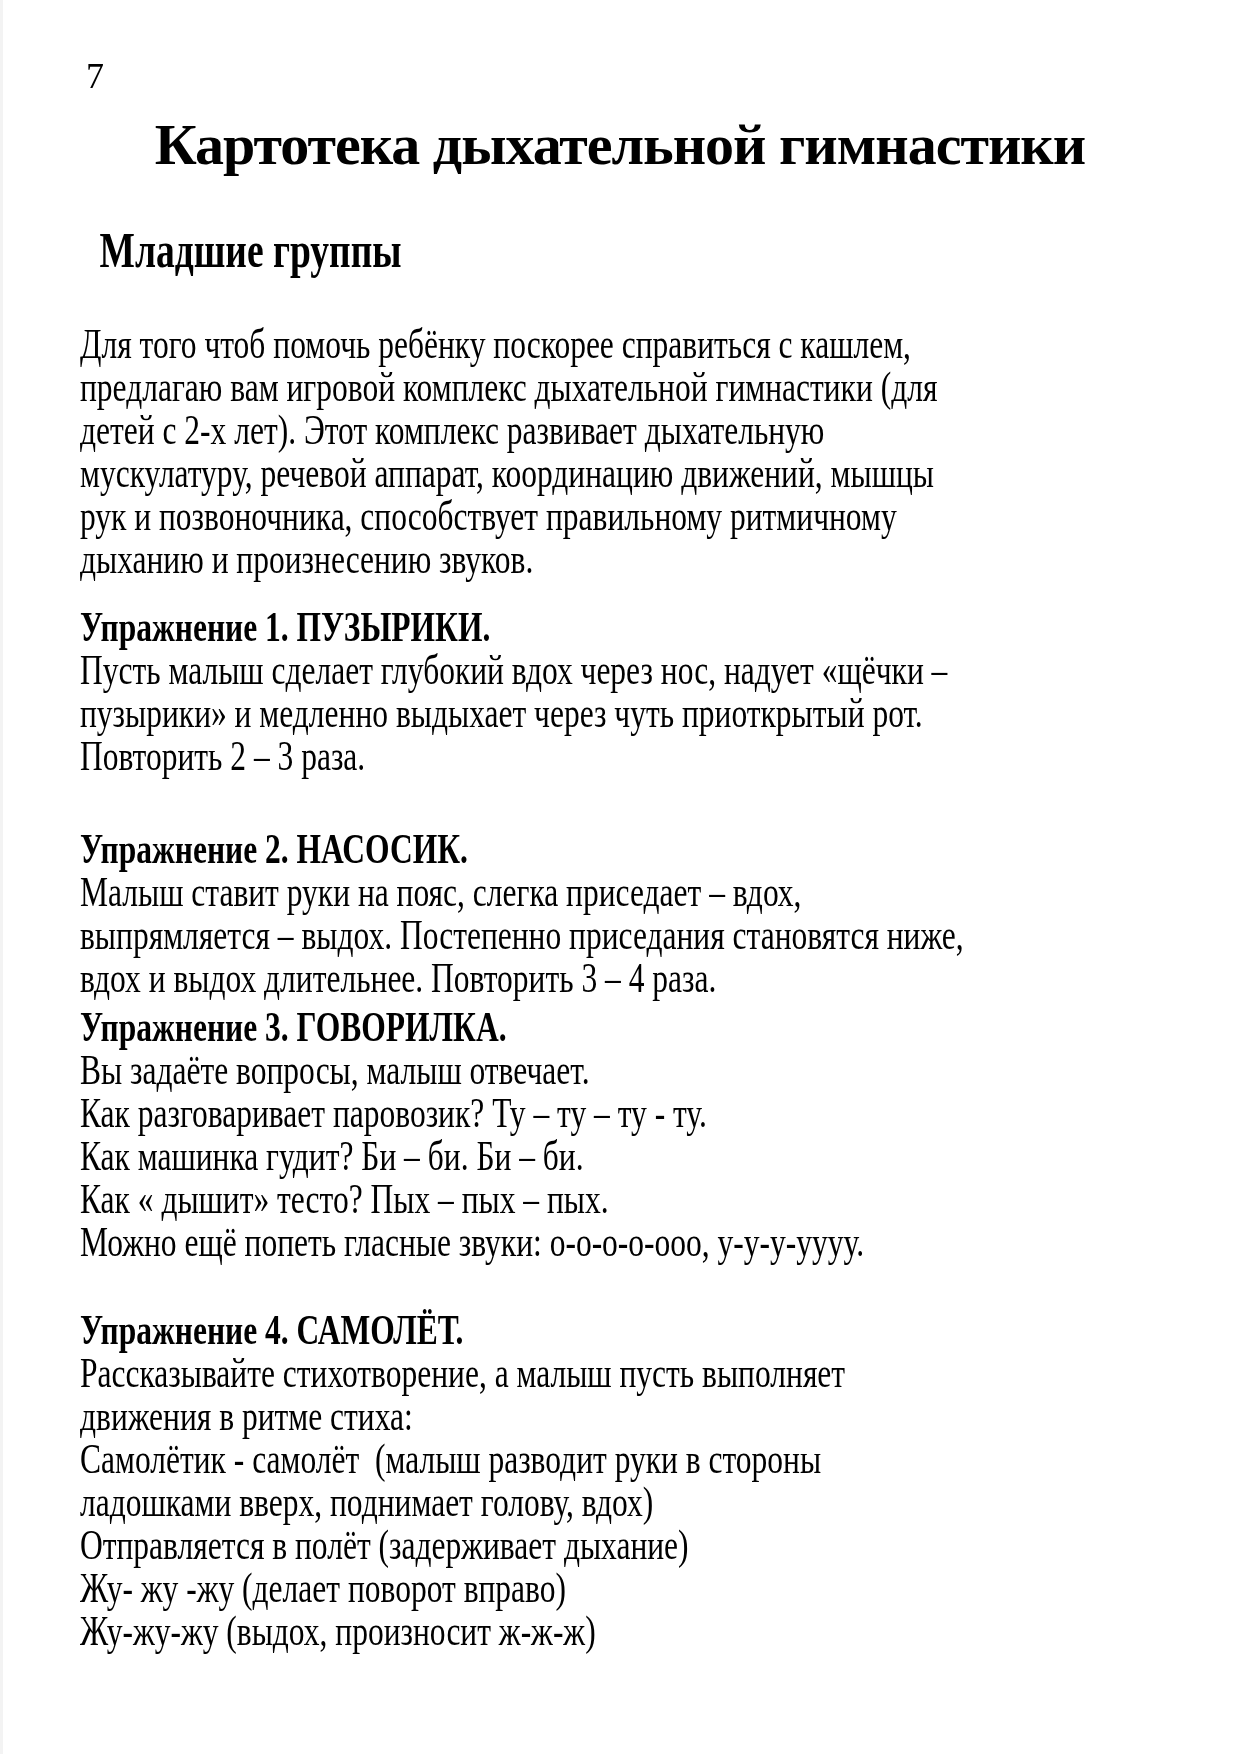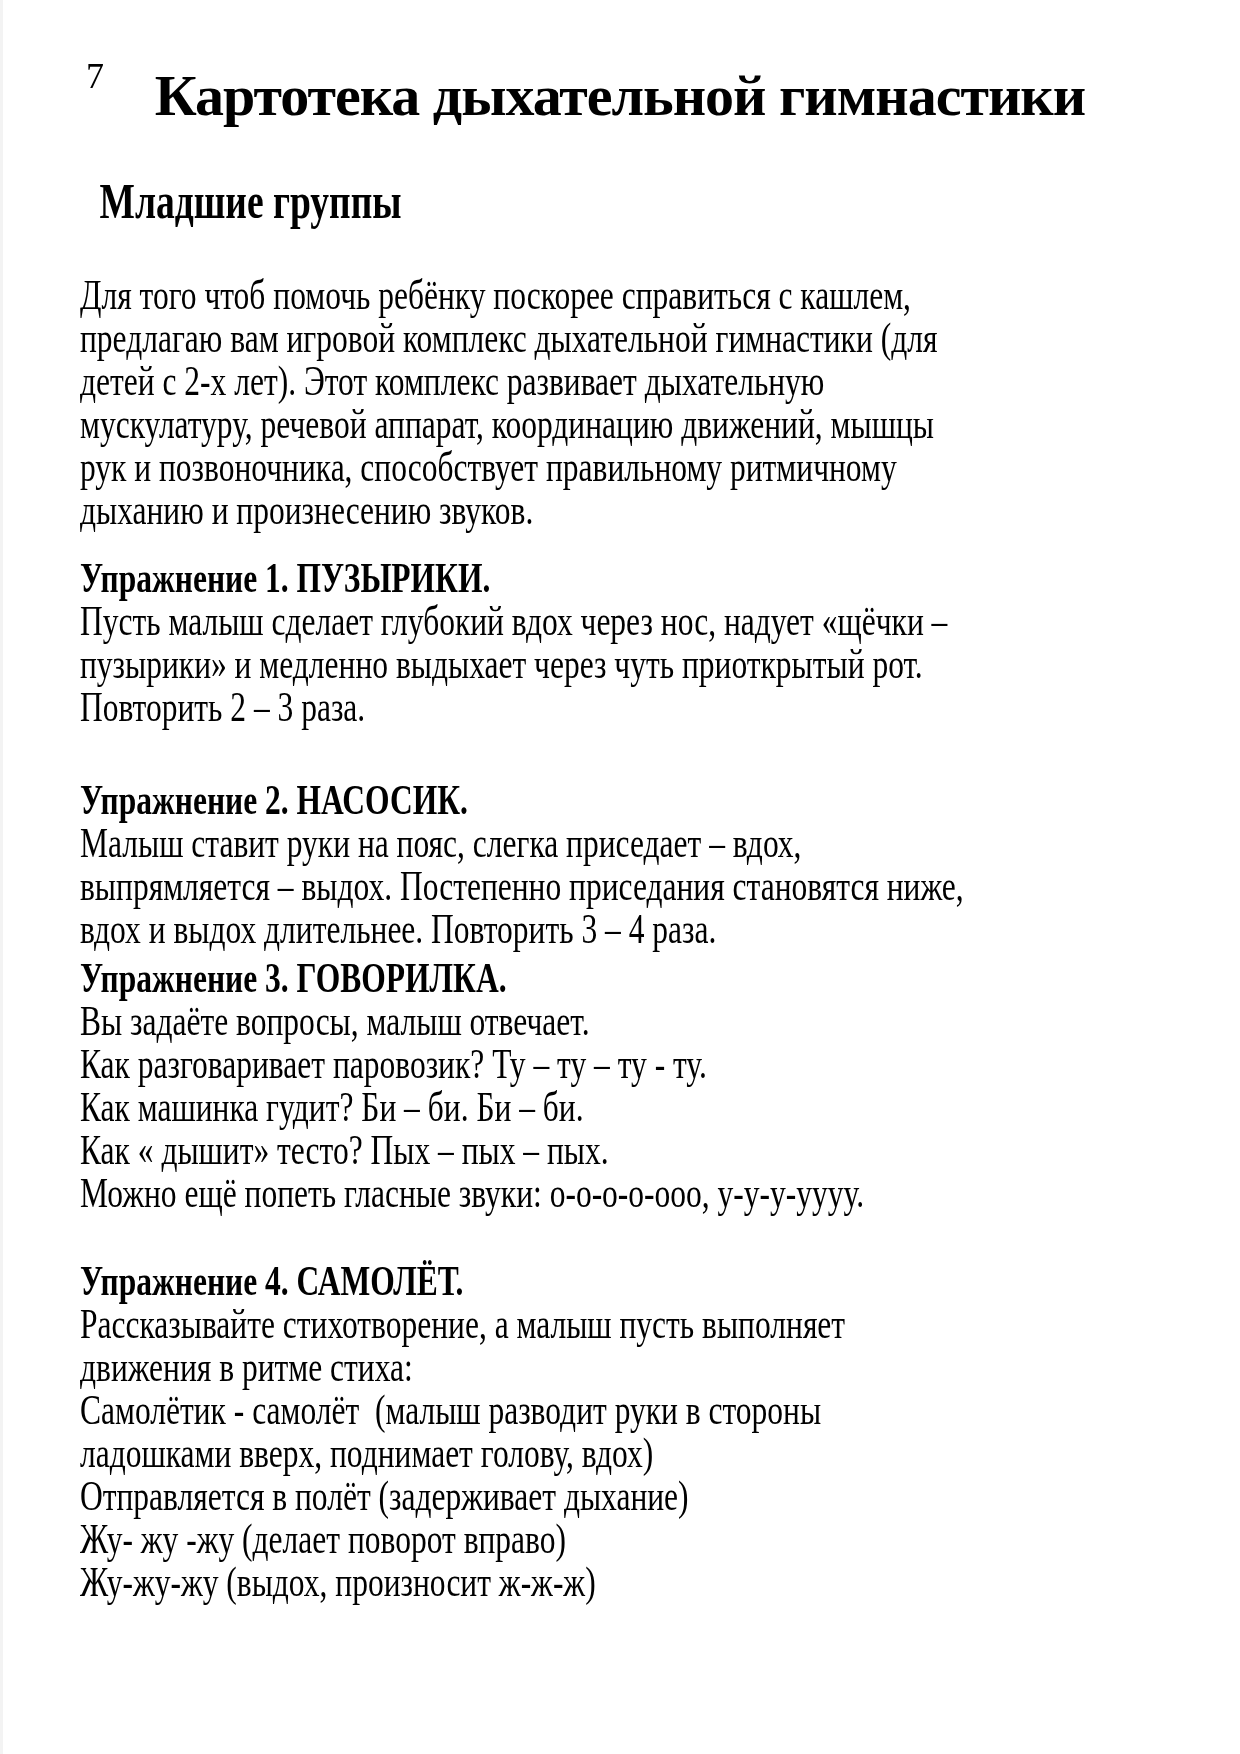--- a/index.html
+++ b/index.html
@@ -27,21 +27,21 @@
   }
   .page-number {
     position: absolute;
     left: 86px;
     top: 56px;
     font-size: 36px;
     line-height: 40px;
   }
   .doc-title {
     margin: 0;
-    padding-top: 60px;
+    padding-top: 109px;
     text-align: center;
     font-size: 58px;
     font-weight: bold;
     line-height: 72px;
     letter-spacing: -1px;
     white-space: nowrap;
   }
   
   .content {
     margin-left: 80px;

